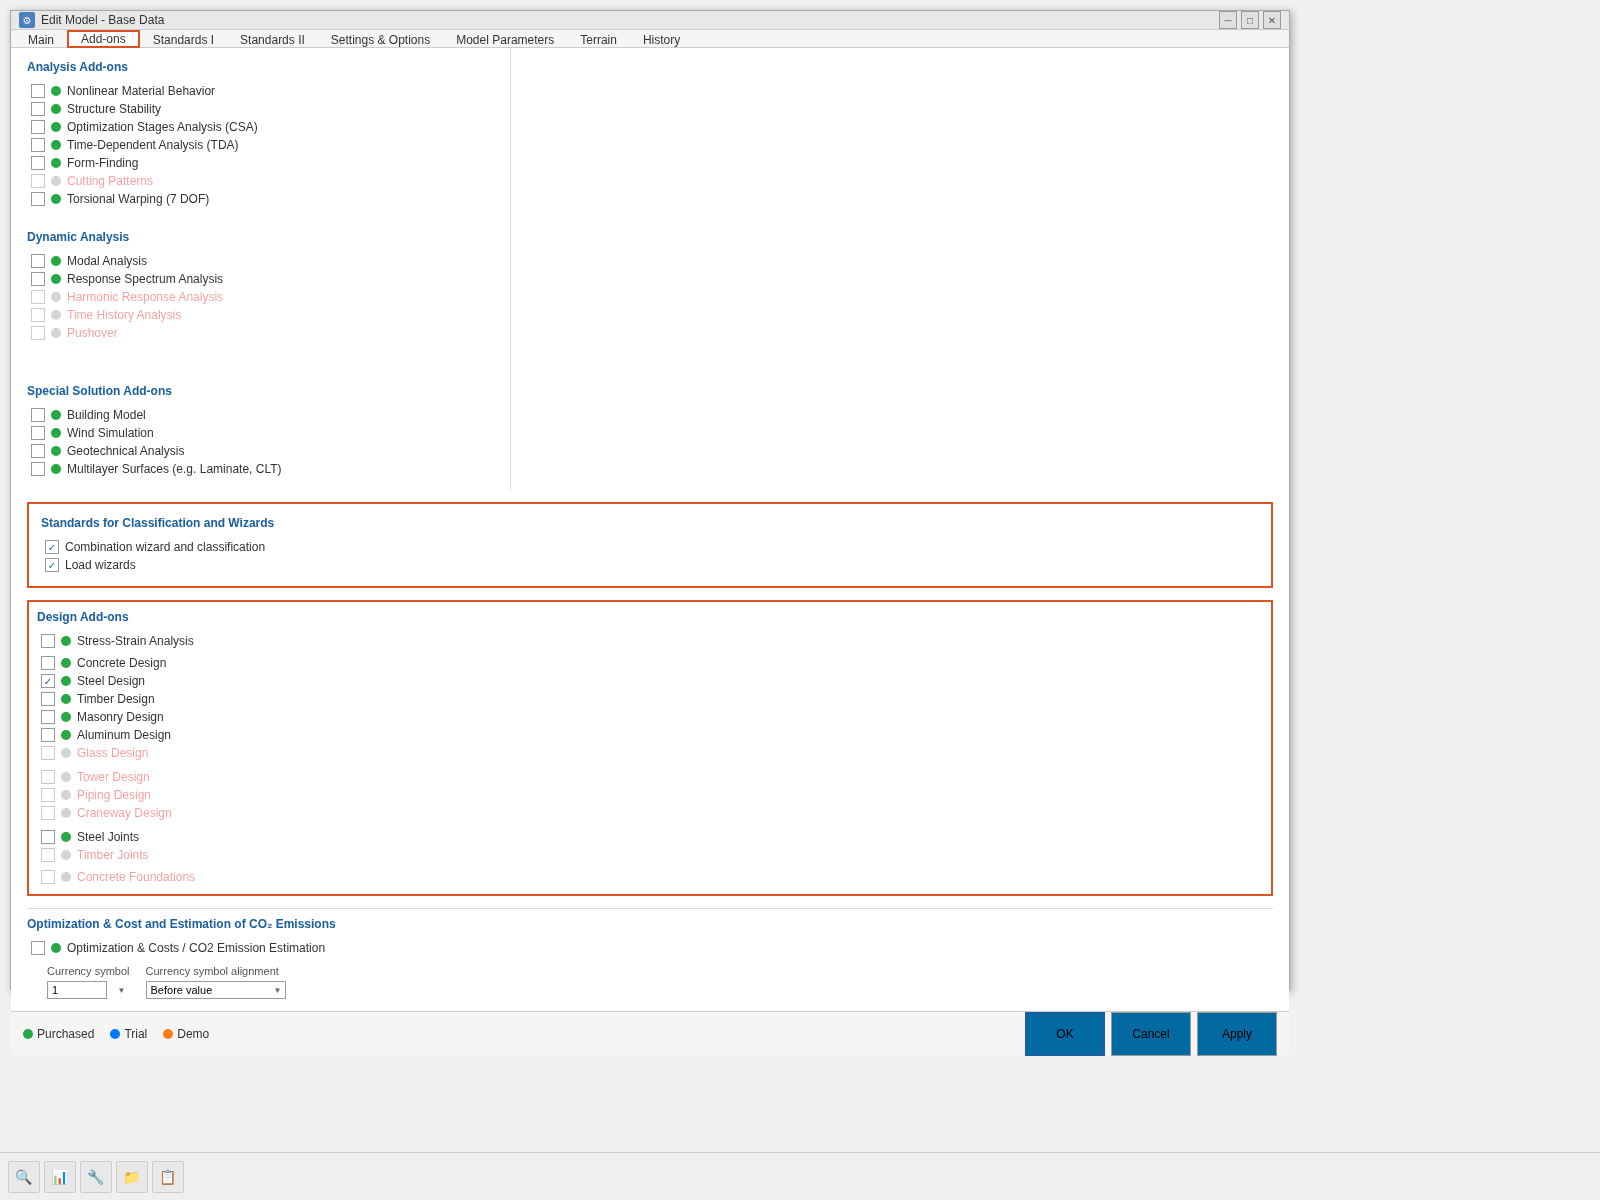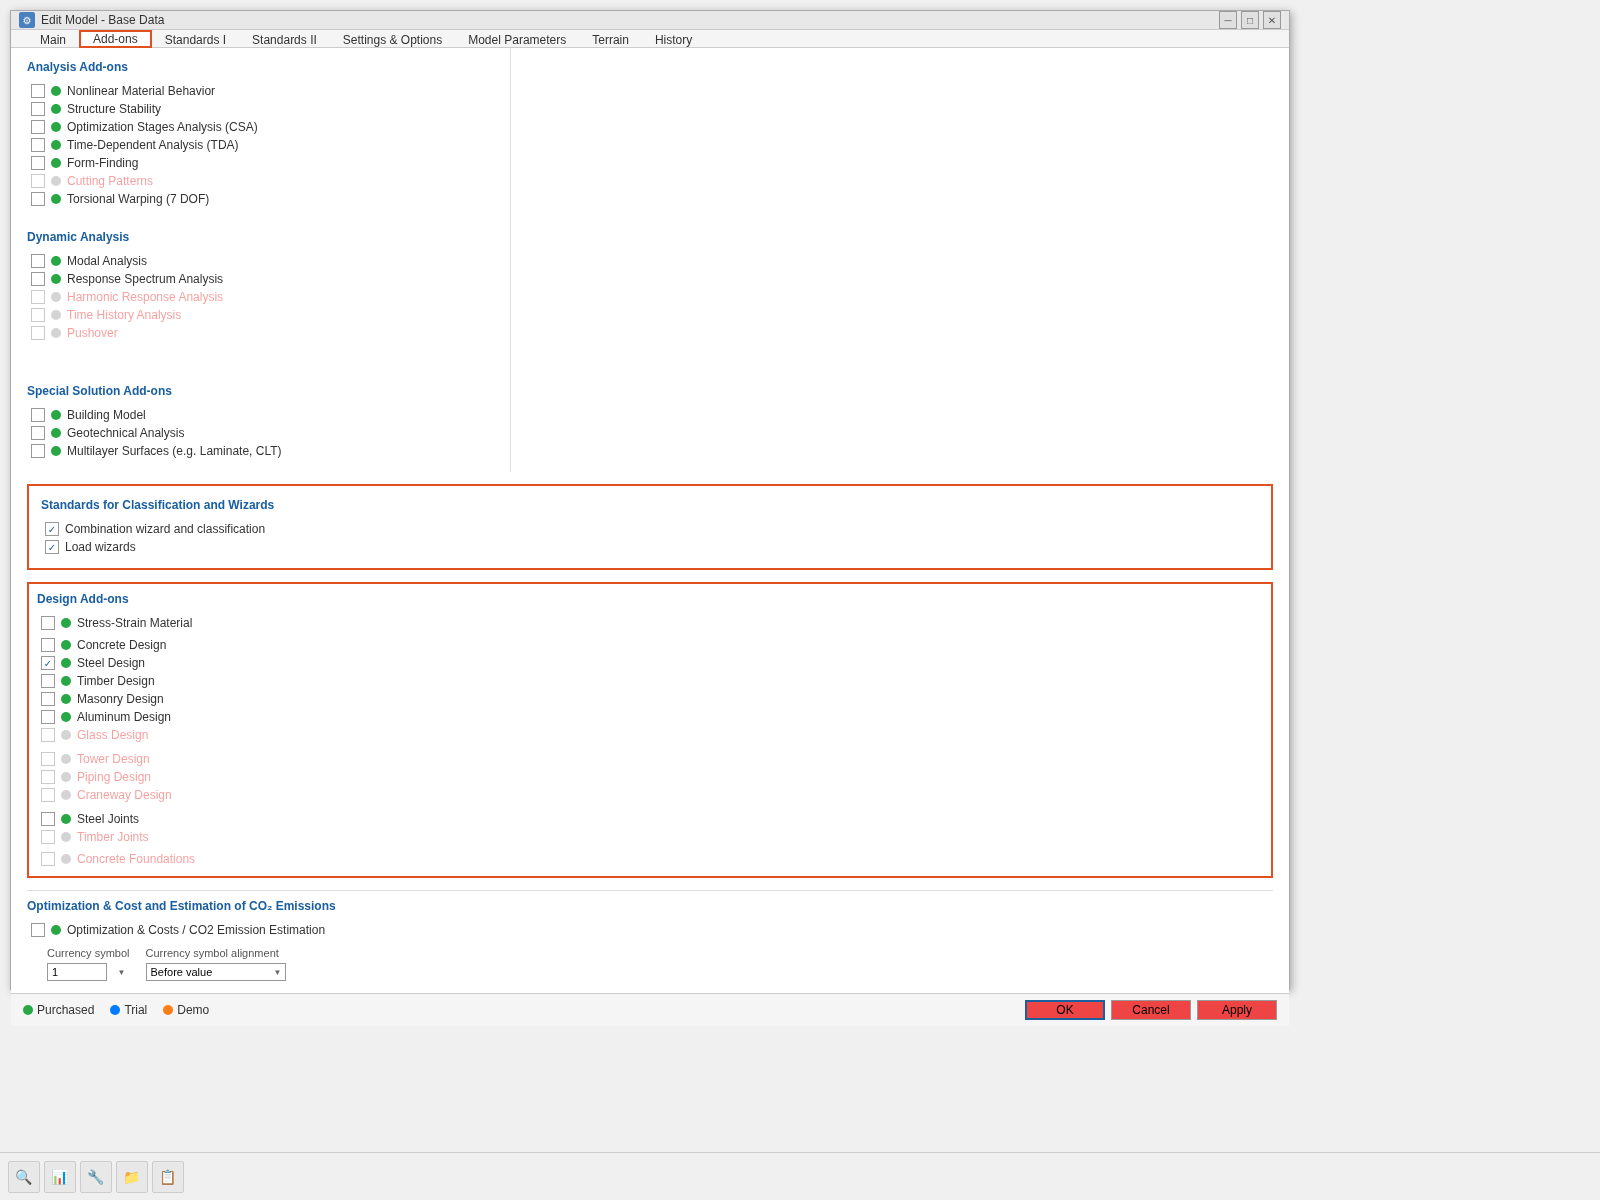--- a/index.html
+++ b/index.html
@@ -68,21 +68,21 @@
       font-size: 10px;
       color: #555;
     }
 
     .menu-bar {
       background: #f5f5f5;
       border-bottom: 1px solid #ccc;
       display: flex;
       align-items: stretch;
       height: 32px;
-      padding: 0 16px;
+      padding: 0 4px;
     }
     .menu-tab {
       padding: 0 12px;
       display: flex;
       align-items: center;
       cursor: pointer;
       font-size: 12px;
       color: #333;
       border: 1px solid transparent;
       border-bottom: none;
@@ -270,23 +270,23 @@
       gap: 4px;
       font-size: 12px;
       color: #333;
     }
     .footer-buttons {
       display: flex;
       gap: 6px;
     }
     .footer-btn {
       min-width: 80px;
-      height: 20px;
+      height: 44px;
       border: 1px solid #999;
-      background: #ef4444;
+      background: #0369a1;
       cursor: pointer;
       font-size: 12px;
       padding: 0 12px;
       text-align: center;
     }
     .footer-btn.primary {
       border: 2px solid #1a5fa0;
     }
 
     .taskbar {
@@ -420,20 +420,25 @@
       <div class="section-title">Special Solution Add-ons</div>
 
       <div class="addon-item">
         <div class="addon-checkbox"></div>
         <div class="dot dot-green"></div>
         <span class="addon-label">Building Model</span>
       </div>
       <div class="addon-item">
         <div class="addon-checkbox"></div>
         <div class="dot dot-green"></div>
+        <span class="addon-label">Wind Simulation</span>
+      </div>
+      <div class="addon-item">
+        <div class="addon-checkbox"></div>
+        <div class="dot dot-green"></div>
         <span class="addon-label">Geotechnical Analysis</span>
       </div>
       <div class="addon-item">
         <div class="addon-checkbox"></div>
         <div class="dot dot-green"></div>
         <span class="addon-label">Multilayer Surfaces (e.g. Laminate, CLT)</span>
       </div>
     </div>
 
     <div class="right-panel">
@@ -449,21 +454,21 @@
           <span class="addon-label">Load wizards</span>
         </div>
       </div>
 
       <div class="design-box">
         <div class="design-title">Design Add-ons</div>
 
         <div class="addon-item">
           <div class="addon-checkbox"></div>
           <div class="dot dot-green"></div>
-          <span class="addon-label">Stress-Strain Material</span>
+          <span class="addon-label">Stress-Strain Analysis</span>
         </div>
         <div style="height:4px"></div>
         <div class="addon-item">
           <div class="addon-checkbox"></div>
           <div class="dot dot-green"></div>
           <span class="addon-label">Concrete Design</span>
         </div>
         <div class="addon-item">
           <div class="addon-checkbox checked"></div>
           <div class="dot dot-green"></div>

